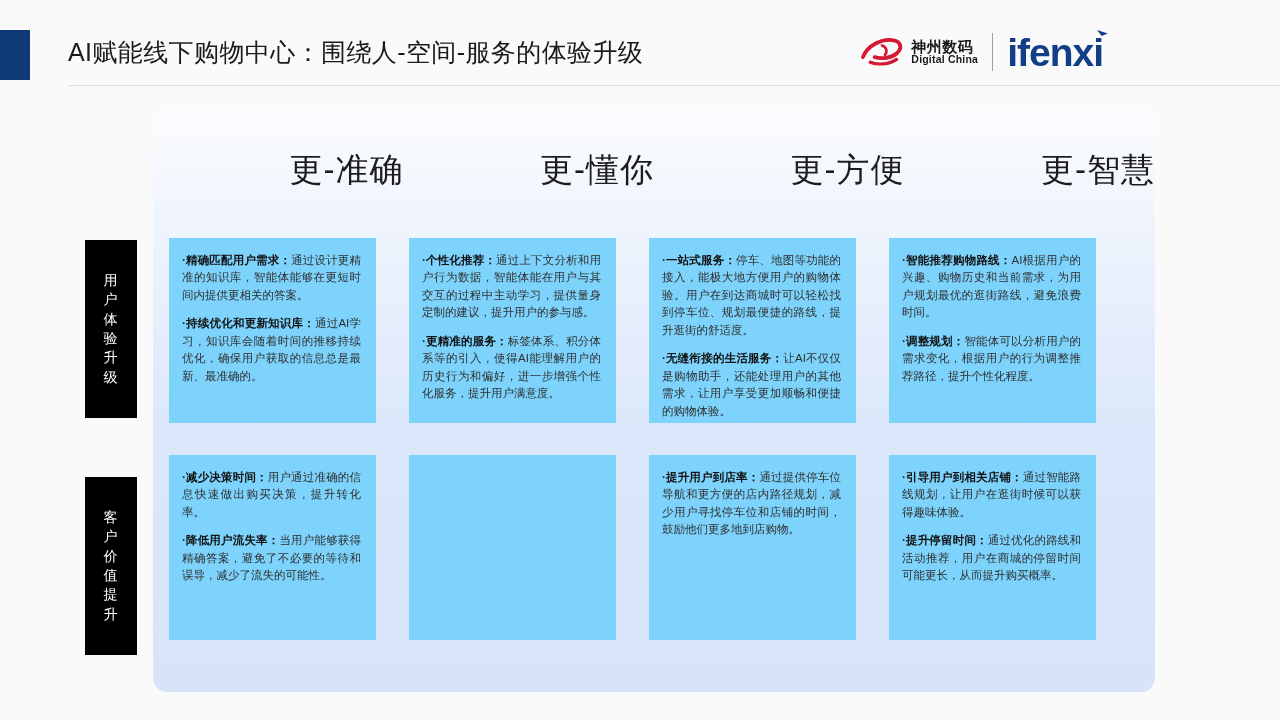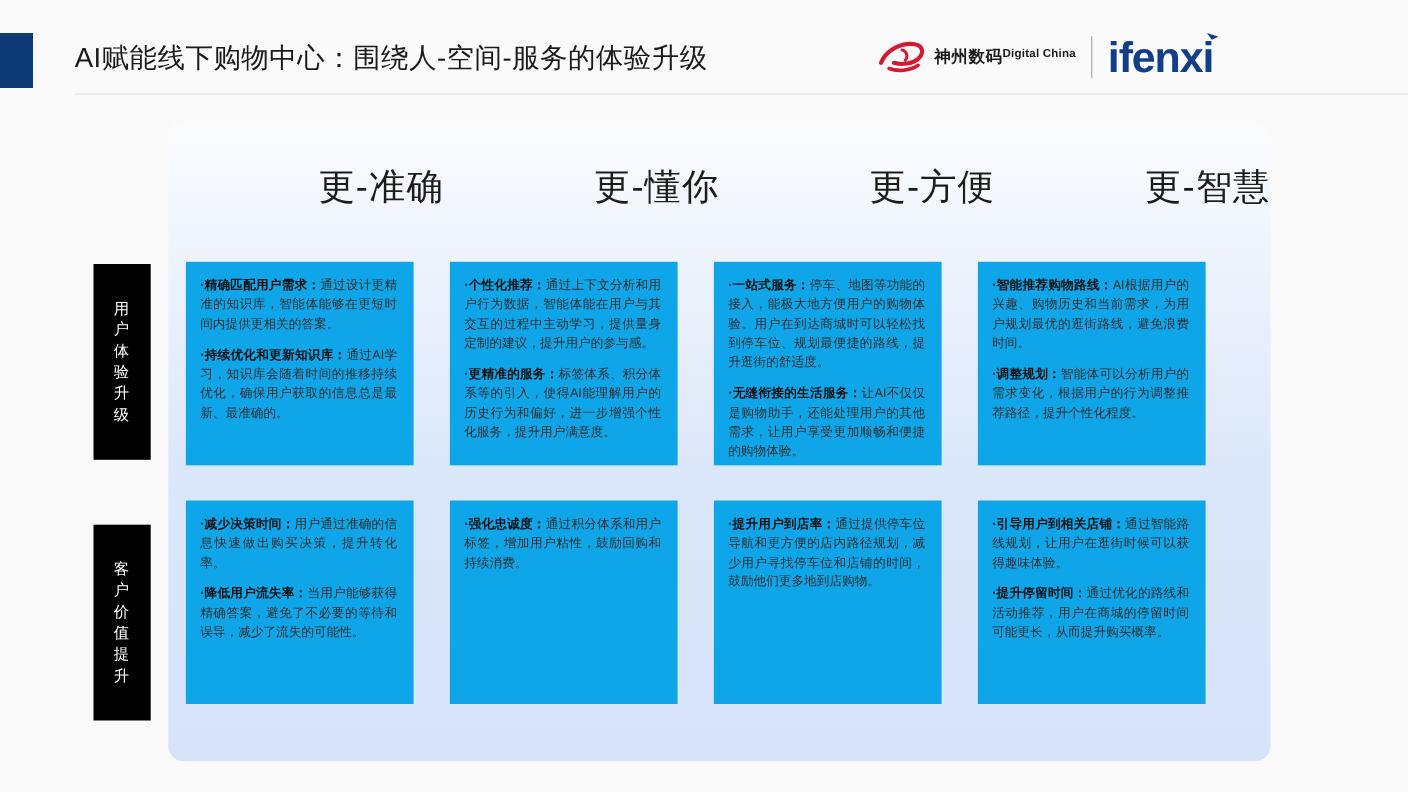--- a/index.html
+++ b/index.html
@@ -65,21 +65,21 @@
     align-items: center;
     gap: 7px;
   }
   .dc-mark {
     width: 44px;
     height: 34px;
     flex: 0 0 auto;
   }
   .dc-words {
     display: flex;
-    flex-direction: row;
+    flex-direction: column;
     justify-content: center;
     line-height: 1.05;
   }
   .dc-cn {
     font-size: 15px;
     font-weight: bold;
     color: #1a1a1a;
     letter-spacing: 0.5px;
   }
   .dc-en {
@@ -171,21 +171,21 @@
   }
   .grid-row {
     display: flex;
     gap: 33px;
   }
   .grid-row-1 { height: 185px; }
   .grid-row-2 { margin-top: 32px; height: 185px; }
 
   .card {
     flex: 1 1 0;
-    background: #0ea5e9;
+    background: #7dd3fc;
     padding: 14px 15px 10px 13px;
     box-sizing: border-box;
     overflow: hidden;
   }
   .bullet-block {
     margin-bottom: 11px;
     font-size: 11.5px;
     line-height: 1.52;
     color: #2b2b2b;
     text-align: justify;
@@ -299,23 +299,20 @@
     <div class="card">
       <div class="bullet-block">
         <span class="bullet-dot">·</span><span class="bullet-term">减少决策时间：</span><span class="bullet-body">用户通过准确的信息快速做出购买决策，提升转化率。</span>
       </div>
       <div class="bullet-block">
         <span class="bullet-dot">·</span><span class="bullet-term">降低用户流失率：</span><span class="bullet-body">当用户能够获得精确答案，避免了不必要的等待和误导，减少了流失的可能性。</span>
       </div>
     </div>
 
     <div class="card">
-      <div class="bullet-block">
-        <span class="bullet-dot">·</span><span class="bullet-term">强化忠诚度：</span><span class="bullet-body">通过积分体系和用户标签，增加用户粘性，鼓励回购和持续消费。</span>
-      </div>
     </div>
 
     <div class="card">
       <div class="bullet-block">
         <span class="bullet-dot">·</span><span class="bullet-term">提升用户到店率：</span><span class="bullet-body">通过提供停车位导航和更方便的店内路径规划，减少用户寻找停车位和店铺的时间，鼓励他们更多地到店购物。</span>
       </div>
     </div>
 
     <div class="card">
       <div class="bullet-block">

